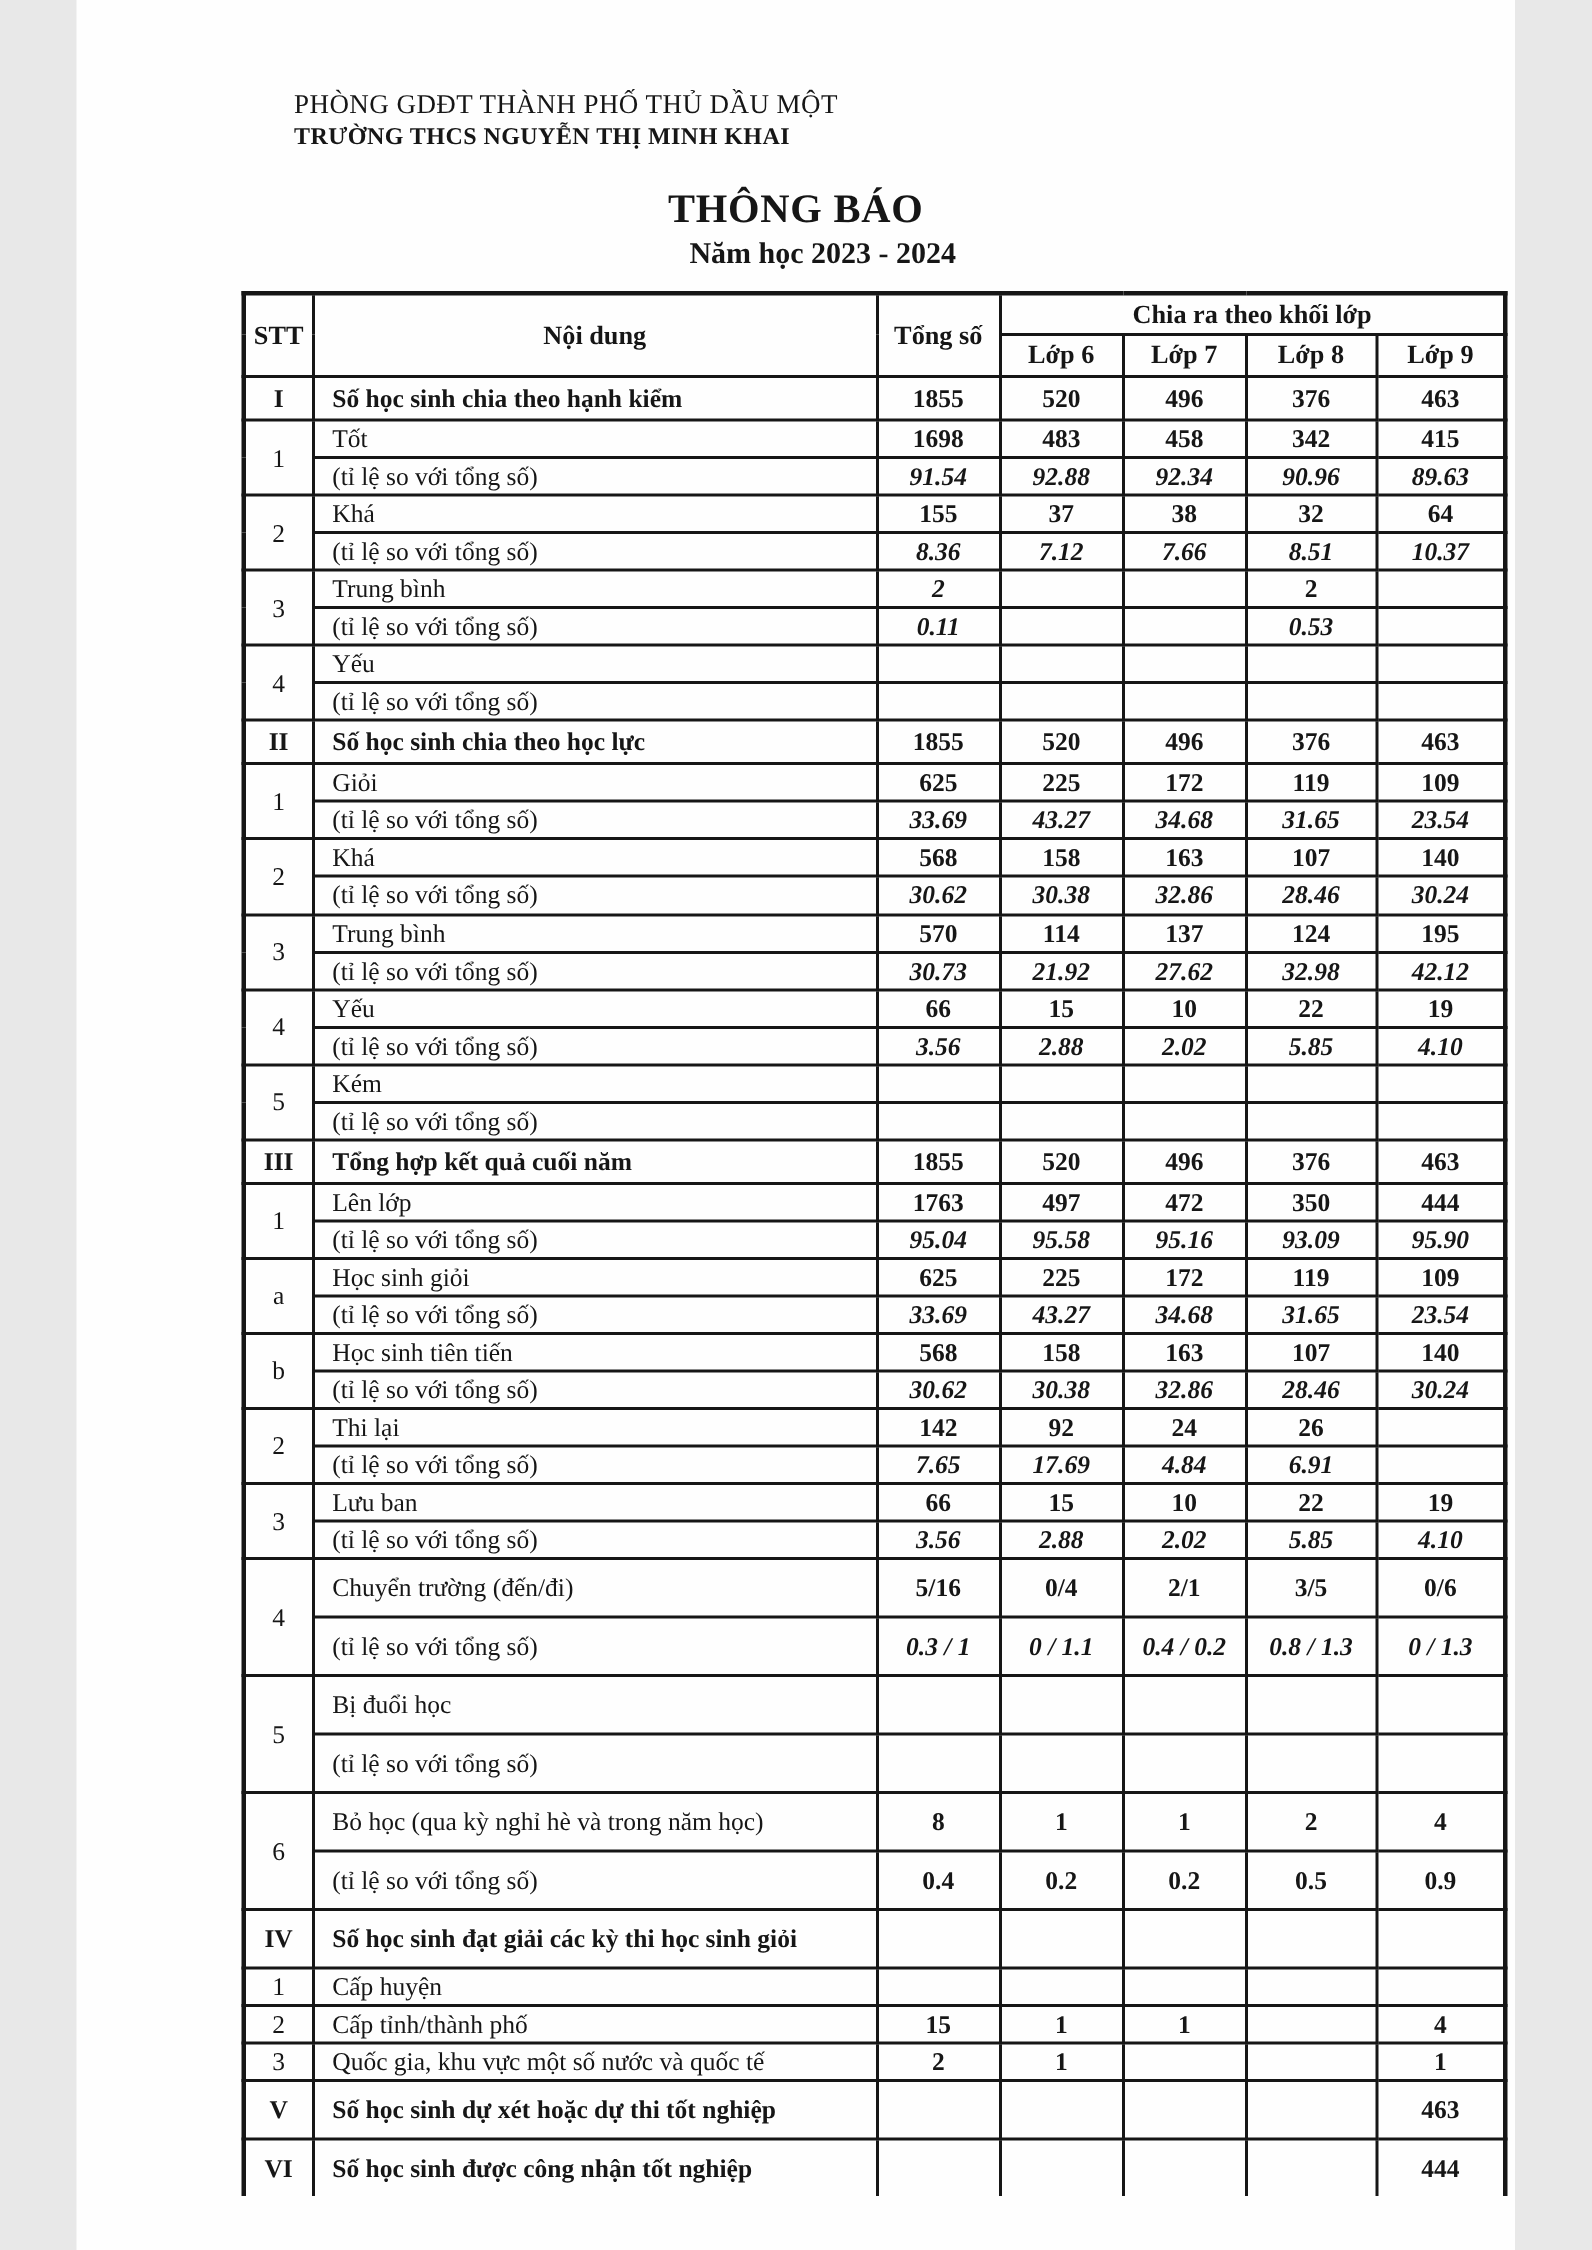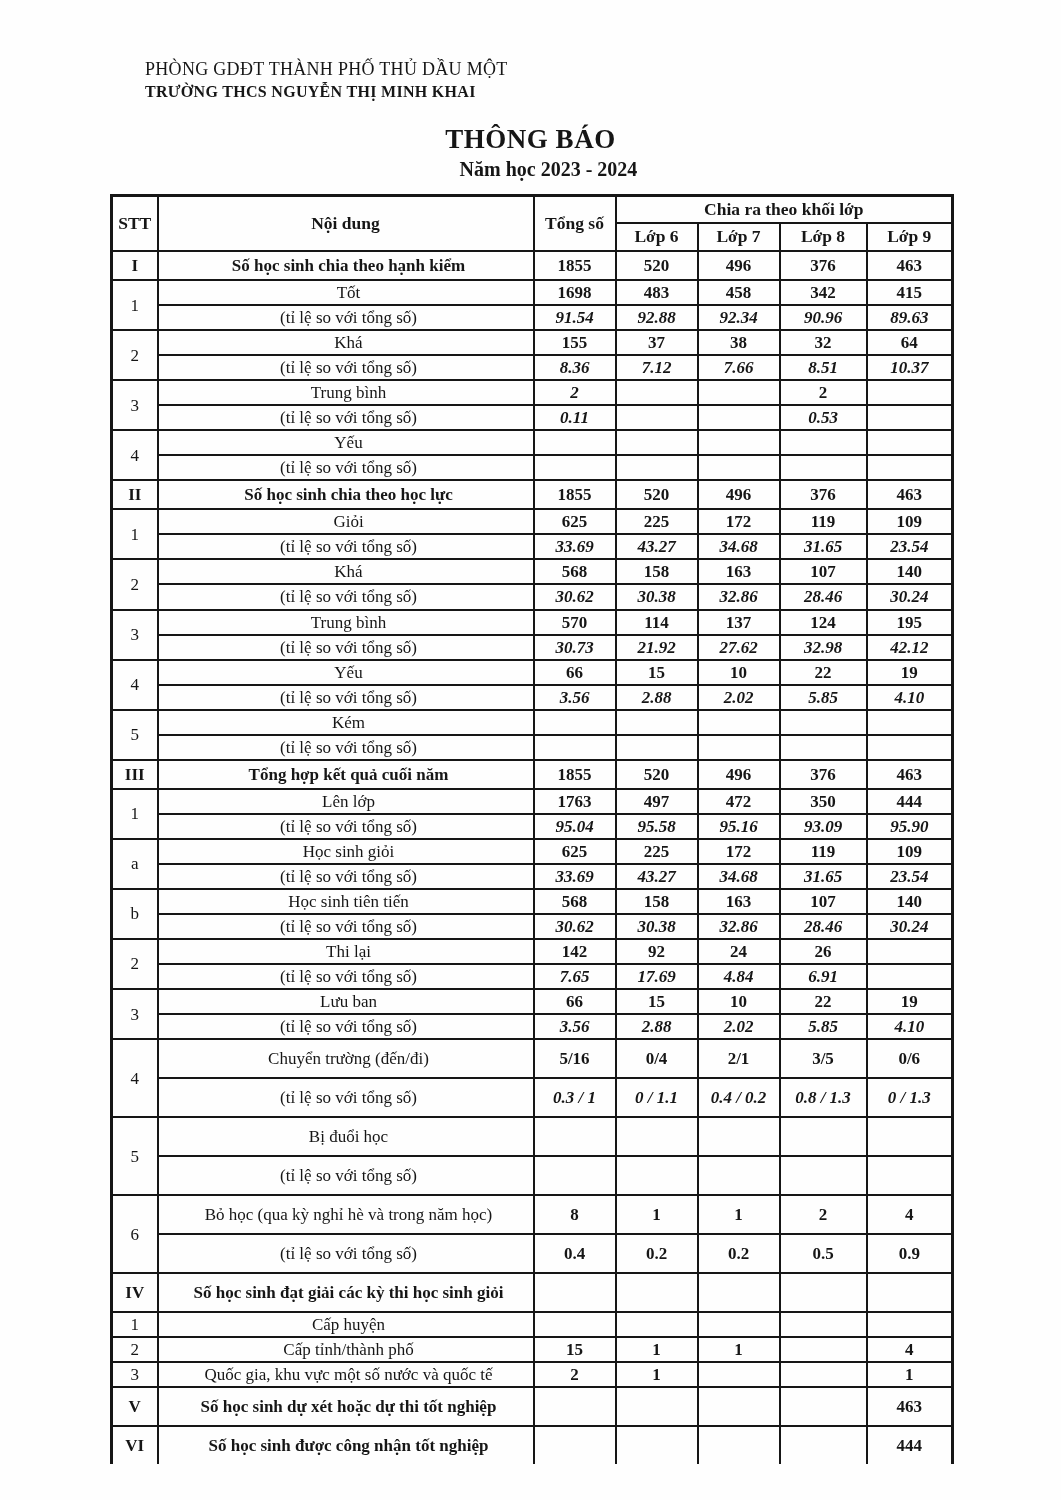--- a/index.html
+++ b/index.html
@@ -1,17 +1,17 @@
 <!DOCTYPE html>
 <html lang="vi"><head>
 <meta charset="utf-8">
 <style>
   html,body{margin:0;padding:0;background:#e8e8e8;}
   .page{
-    width:1061px;height:1500px;background:#fefefe;margin:0 auto;
+    width:959px;height:1500px;background:#fefefe;margin:0 auto;
     font-family:"Liberation Serif","DejaVu Serif",serif;
     color:#161616;box-sizing:border-box;position:relative;overflow:hidden;
   }
   .org{padding-top:57px;padding-left:145px;line-height:1.35;}
   .org-line1{font-size:18px;letter-spacing:.3px;}
   .org-line2{font-size:16px;font-weight:bold;letter-spacing:.3px;}
   .doc-title{text-align:center;font-size:27px;font-weight:bold;margin-top:21px;letter-spacing:.5px;}
   .doc-subtitle{text-align:center;font-size:20px;font-weight:bold;margin-top:10px;}
   .doc-year{text-align:center;font-size:20px;font-weight:bold;margin-top:3px;padding-left:36px;}
 
@@ -21,21 +21,21 @@
     border:3px solid #161616;border-bottom:none;
   }
   .report th,.report td{
     border:2px solid #161616;
     font-size:17px;line-height:1.12;
     padding:2px 6px;vertical-align:middle;
     overflow:hidden;white-space:nowrap;
   }
   .report thead th{font-weight:bold;text-align:center;padding:3px 4px;font-size:17.5px;}
   td.stt{text-align:center;}
-  td.label{text-align:center;padding-left:12px;}
+  td.label{text-align:left;padding-left:12px;}
   td.val{text-align:center;font-weight:bold;}
   tr.sec td{font-weight:bold;padding-top:4px;padding-bottom:4px;}
   tr.sec td.label{padding-left:12px;}
   .pct{font-style:italic;}
   .nb{border-bottom-style:hidden;}
   .nt{border-top-style:hidden;}
   tr.tall td{padding-top:9px;padding-bottom:9px;}
   tr.tall td.stt[rowspan]{padding-top:2px;padding-bottom:2px;}
   tr.last td{border-bottom-style:hidden;}
 </style>

